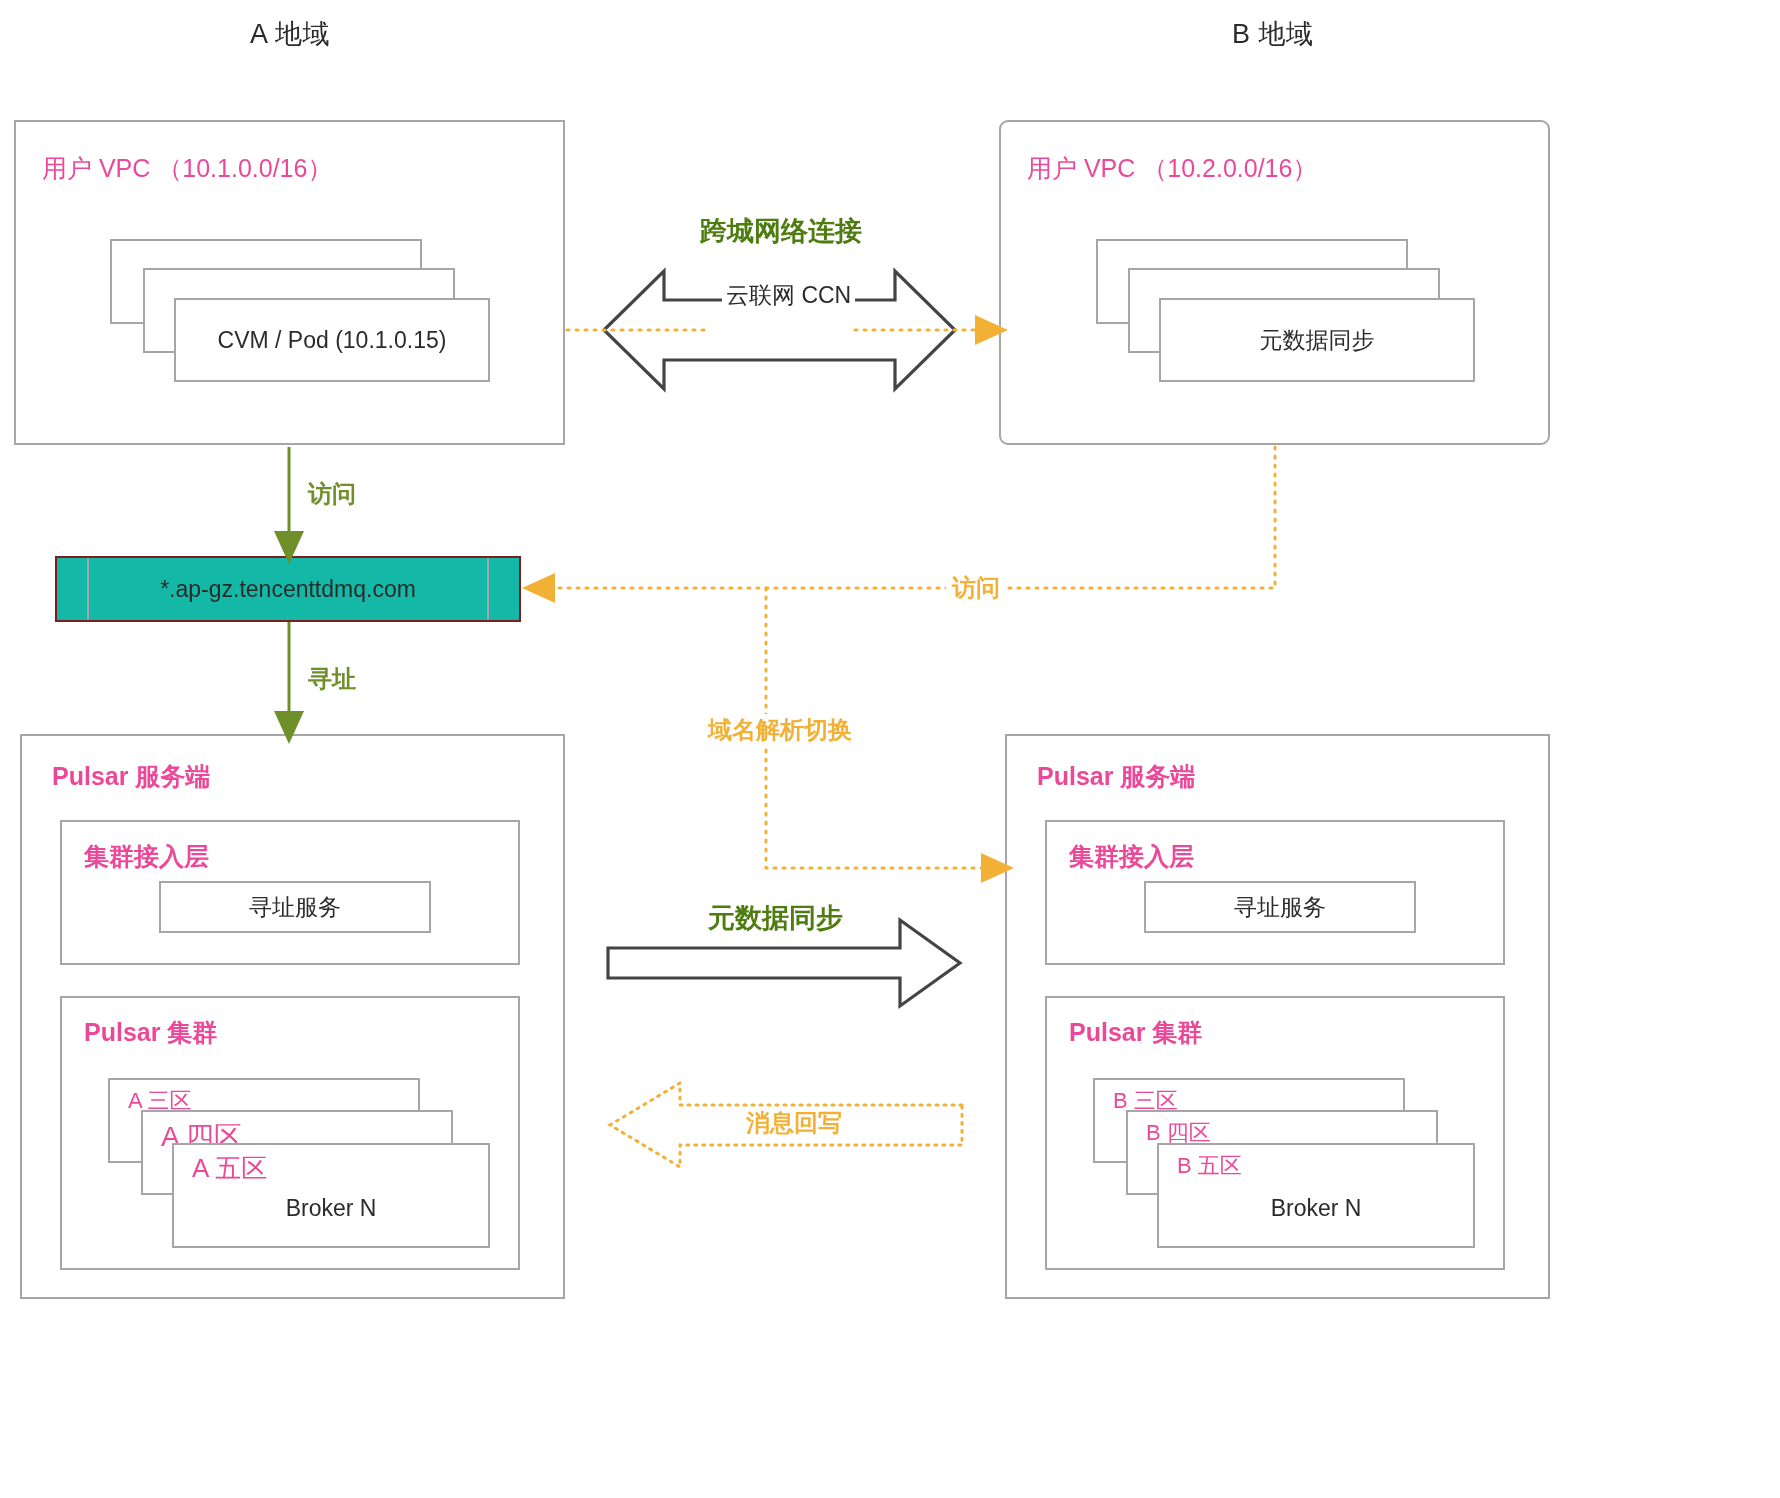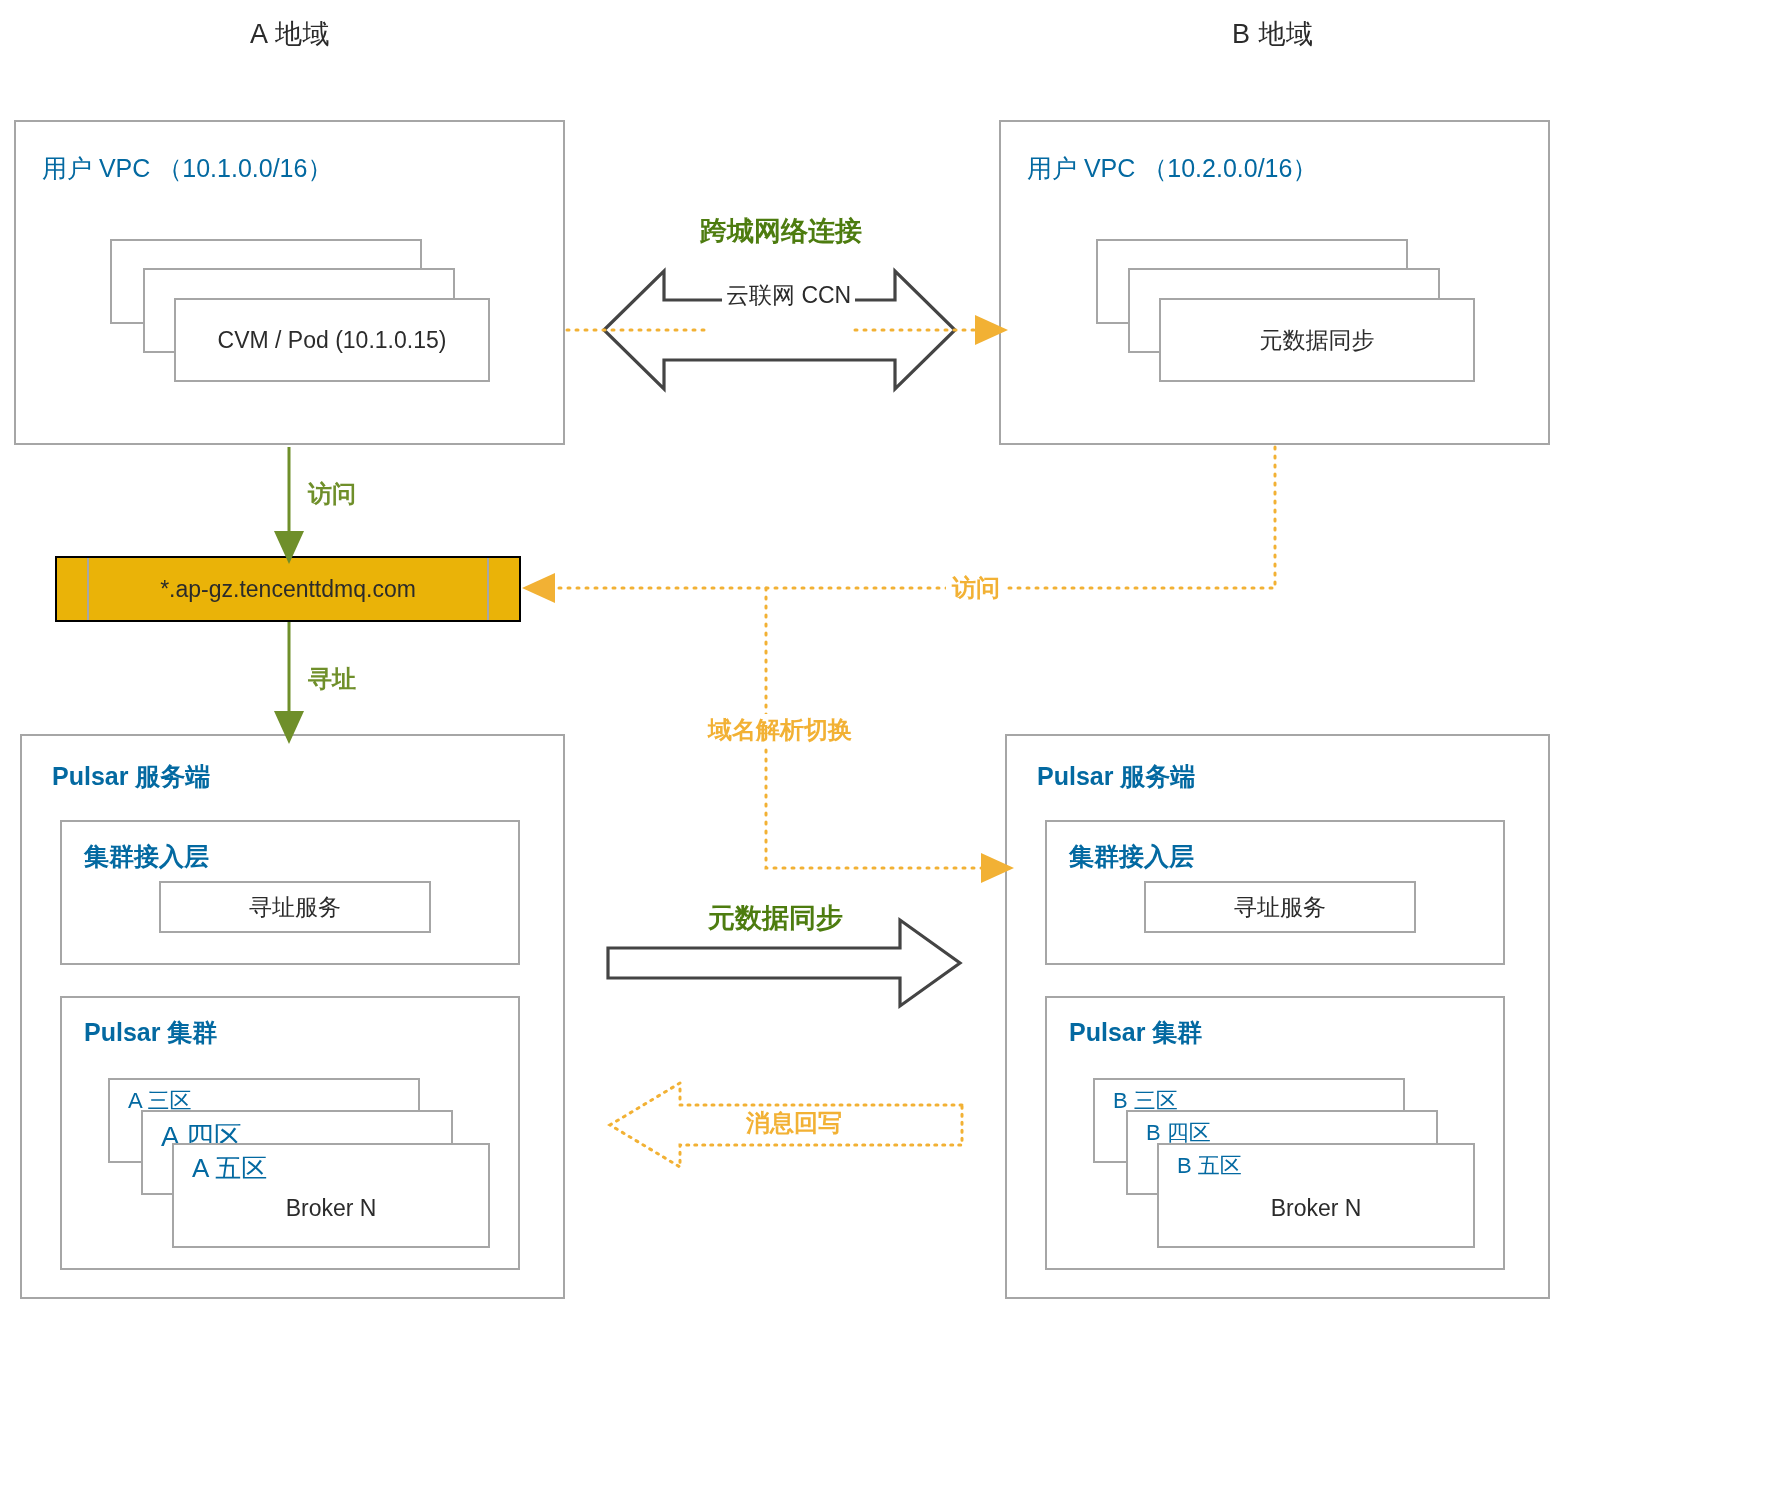--- a/index.html
+++ b/index.html
@@ -27,38 +27,38 @@
   
   .box{
     box-sizing:border-box;
     border:2px solid #a6a6a6;
     background:#ffffff;
   }
   .box-title{
     position:absolute;
     font-size:25px;
     font-weight:400;
-    color:#0369a1;
+    color:#ec4899;
     white-space:nowrap;
   }
   .box-title.bold{font-weight:700;}
   .ctr-label{
     position:absolute;
     left:0;right:0;top:50%;
     transform:translateY(-50%);
     text-align:center;
     font-size:23px;
     color:#2b2b2b;
     white-space:nowrap;
   }
   
   .proc-outer{
     box-sizing:border-box;
-    border:2px solid #000000;
-    background:#eab308;
+    border:2px solid #7f1d1d;
+    background:#14b8a6;
   }
   .proc-bar{
     position:absolute;
     top:0;bottom:0;
     width:2px;
     background:#a6a6a6;
   }
   
   svg.overlay{
     position:absolute;left:0;top:0;
@@ -88,21 +88,21 @@
   <div class="abs box" style="left:14px;top:120px;width:551px;height:325px;">
     <div class="box-title" style="left:26px;top:30px;">用户 VPC  （10.1.0.0/16）</div>
   </div>
 
   <div class="abs box" style="left:110px;top:239px;width:312px;height:85px;"></div>
   <div class="abs box" style="left:143px;top:268px;width:312px;height:85px;"></div>
   <div class="abs box" style="left:174px;top:298px;width:316px;height:84px;">
     <div class="ctr-label">CVM / Pod (10.1.0.15)</div>
   </div>
 
-  <div class="abs box" style="left:999px;top:120px;width:551px;height:325px;">
+  <div class="abs box" style="left:999px;top:120px;width:551px;height:325px;border-radius:9px;">
     <div class="box-title" style="left:26px;top:30px;">用户 VPC  （10.2.0.0/16）</div>
   </div>
   <div class="abs box" style="left:1096px;top:239px;width:312px;height:85px;"></div>
   <div class="abs box" style="left:1128px;top:268px;width:312px;height:85px;"></div>
   <div class="abs box" style="left:1159px;top:298px;width:316px;height:84px;">
     <div class="ctr-label">元数据同步</div>
   </div>
 
   <div class="abs proc-outer" style="left:55px;top:556px;width:466px;height:66px;">
     <div class="proc-bar" style="left:30px;"></div>

